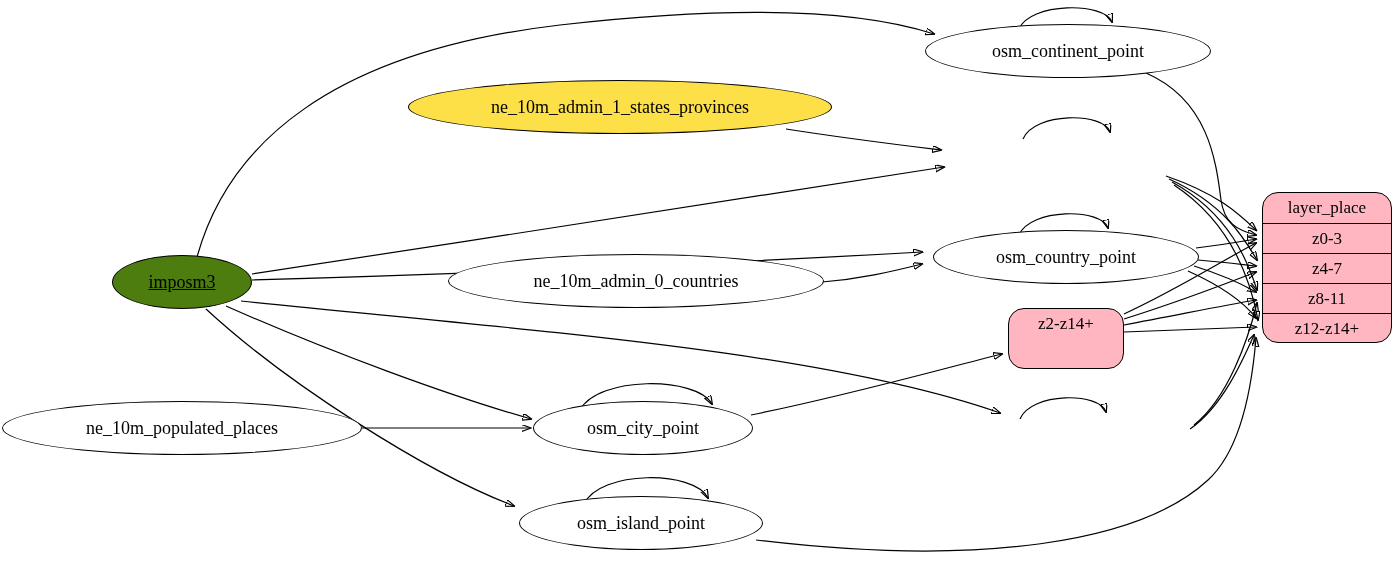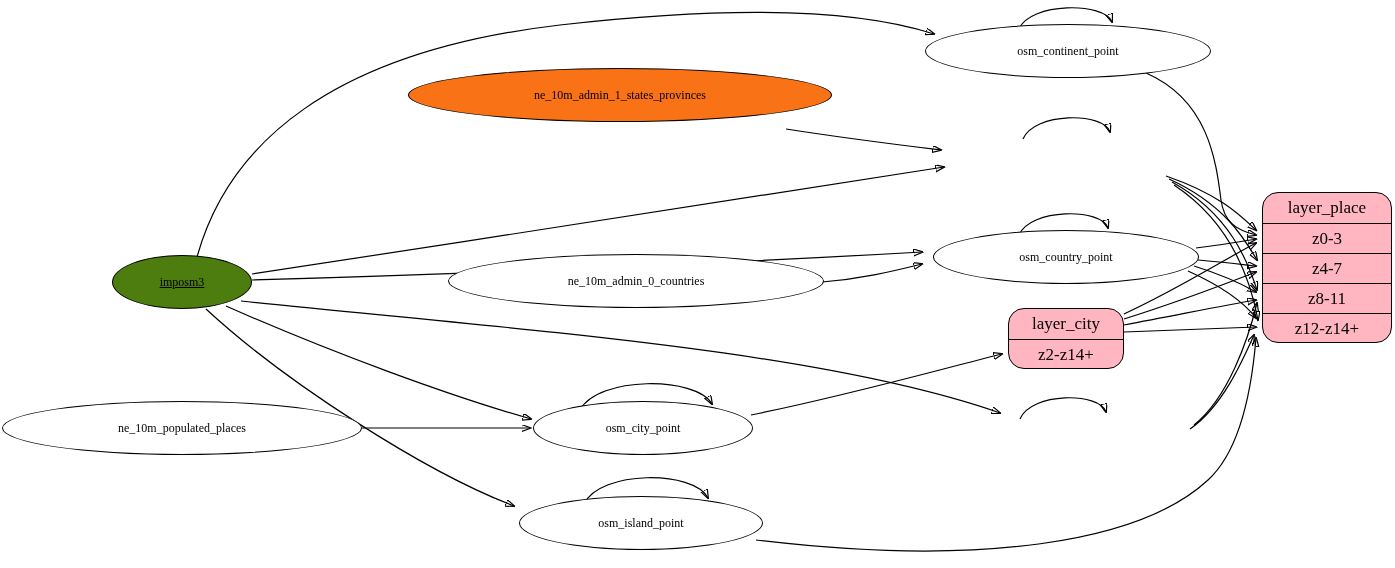--- a/index.html
+++ b/index.html
@@ -5,21 +5,21 @@
   html,body{margin:0;padding:0;background:#fff;}
   .canvas{
     position:relative;width:1395px;height:568px;background:#fff;overflow:hidden;
     font-family:"Liberation Serif","DejaVu Serif",serif;color:#000;
   }
   svg.edges{position:absolute;left:0;top:0;}
   svg.edges path{fill:none;stroke:#000;stroke-width:1.2px;}
   .ellipse{
     position:absolute;background:#fff;border:1.3px solid #000;border-radius:50%;
     display:flex;align-items:center;justify-content:center;
-    font-size:12px;white-space:nowrap;box-sizing:border-box;
+    font-size:18px;white-space:nowrap;box-sizing:border-box;
   }
   .record{
     position:absolute;background:#ffb6c1;border:1.5px solid #000;border-radius:16px;
     box-sizing:border-box;overflow:hidden;
   }
   .rrow{
     height:30px;display:flex;align-items:center;justify-content:center;
     font-size:17px;white-space:nowrap;box-sizing:border-box;
   }
   .rrow + .rrow{border-top:1.2px solid #000;text-align:center;}
@@ -68,21 +68,21 @@
     <path marker-end="url(#arrow)" d="M 1124,325 C 1178,315 1220,306 1256,300"></path>
     <path marker-end="url(#arrow)" d="M 1124,332 C 1178,330 1220,328 1256,327"></path>
     <path marker-end="url(#arrow)" d="M 1194,425 C 1228,398 1248,340 1257,303"></path>
     <path marker-end="url(#arrow)" d="M 1190,429 C 1222,407 1242,362 1254,335"></path>
     <path marker-end="url(#arrow)" d="M 756,540 C 980,567 1140,543 1208,480 C 1242,449 1252,386 1256,338"></path>
   </svg>
 
   <div class="ellipse" style="left: 112px; top: 255px; width: 140px; height: 54px; background: #4d7c0f; text-decoration: underline;">
     <span>imposm3</span>
   </div>
-  <div class="ellipse" style="left: 408px; top: 68px; width: 424px; height: 54px; background: #f97316;">
+  <div class="ellipse" style="left: 408px; top: 80px; width: 424px; height: 54px; background: #fde047;">
     <span>ne_10m_admin_1_states_provinces</span>
   </div>
   <div class="ellipse" style="left: 448px; top: 254px; width: 376px; height: 54px; background: rgb(255, 255, 255);">
     <span>ne_10m_admin_0_countries</span>
   </div>
   <div class="ellipse" style="left: 2px; top: 401px; width: 360px; height: 54px; background: rgb(255, 255, 255);">
     <span>ne_10m_populated_places</span>
   </div>
   <div class="ellipse" style="left: 925px; top: 24px; width: 286px; height: 54px; background: rgb(255, 255, 255);">
     <span>osm_continent_point</span>
@@ -91,21 +91,20 @@
     <span>osm_country_point</span>
   </div>
   <div class="ellipse" style="left: 533px; top: 401px; width: 220px; height: 54px; background: rgb(255, 255, 255);">
     <span>osm_city_point</span>
   </div>
   <div class="ellipse" style="left: 519px; top: 496px; width: 244px; height: 54px; background: rgb(255, 255, 255);">
     <span>osm_island_point</span>
   </div>
 
   <div class="record" style="left: 1008px; top: 308px; width: 116px; height: 61px; background: rgb(255, 182, 193);">
-    <div class="rrow">layer_city</div>
     <div class="rrow">z2-z14+</div>
   </div>
   <div class="record" style="left: 1262px; top: 192px; width: 130px; height: 151px; background: rgb(255, 182, 193);">
     <div class="rrow">layer_place</div>
     <div class="rrow">z0-3</div>
     <div class="rrow">z4-7</div>
     <div class="rrow">z8-11</div>
     <div class="rrow">z12-z14+</div>
   </div>
 

